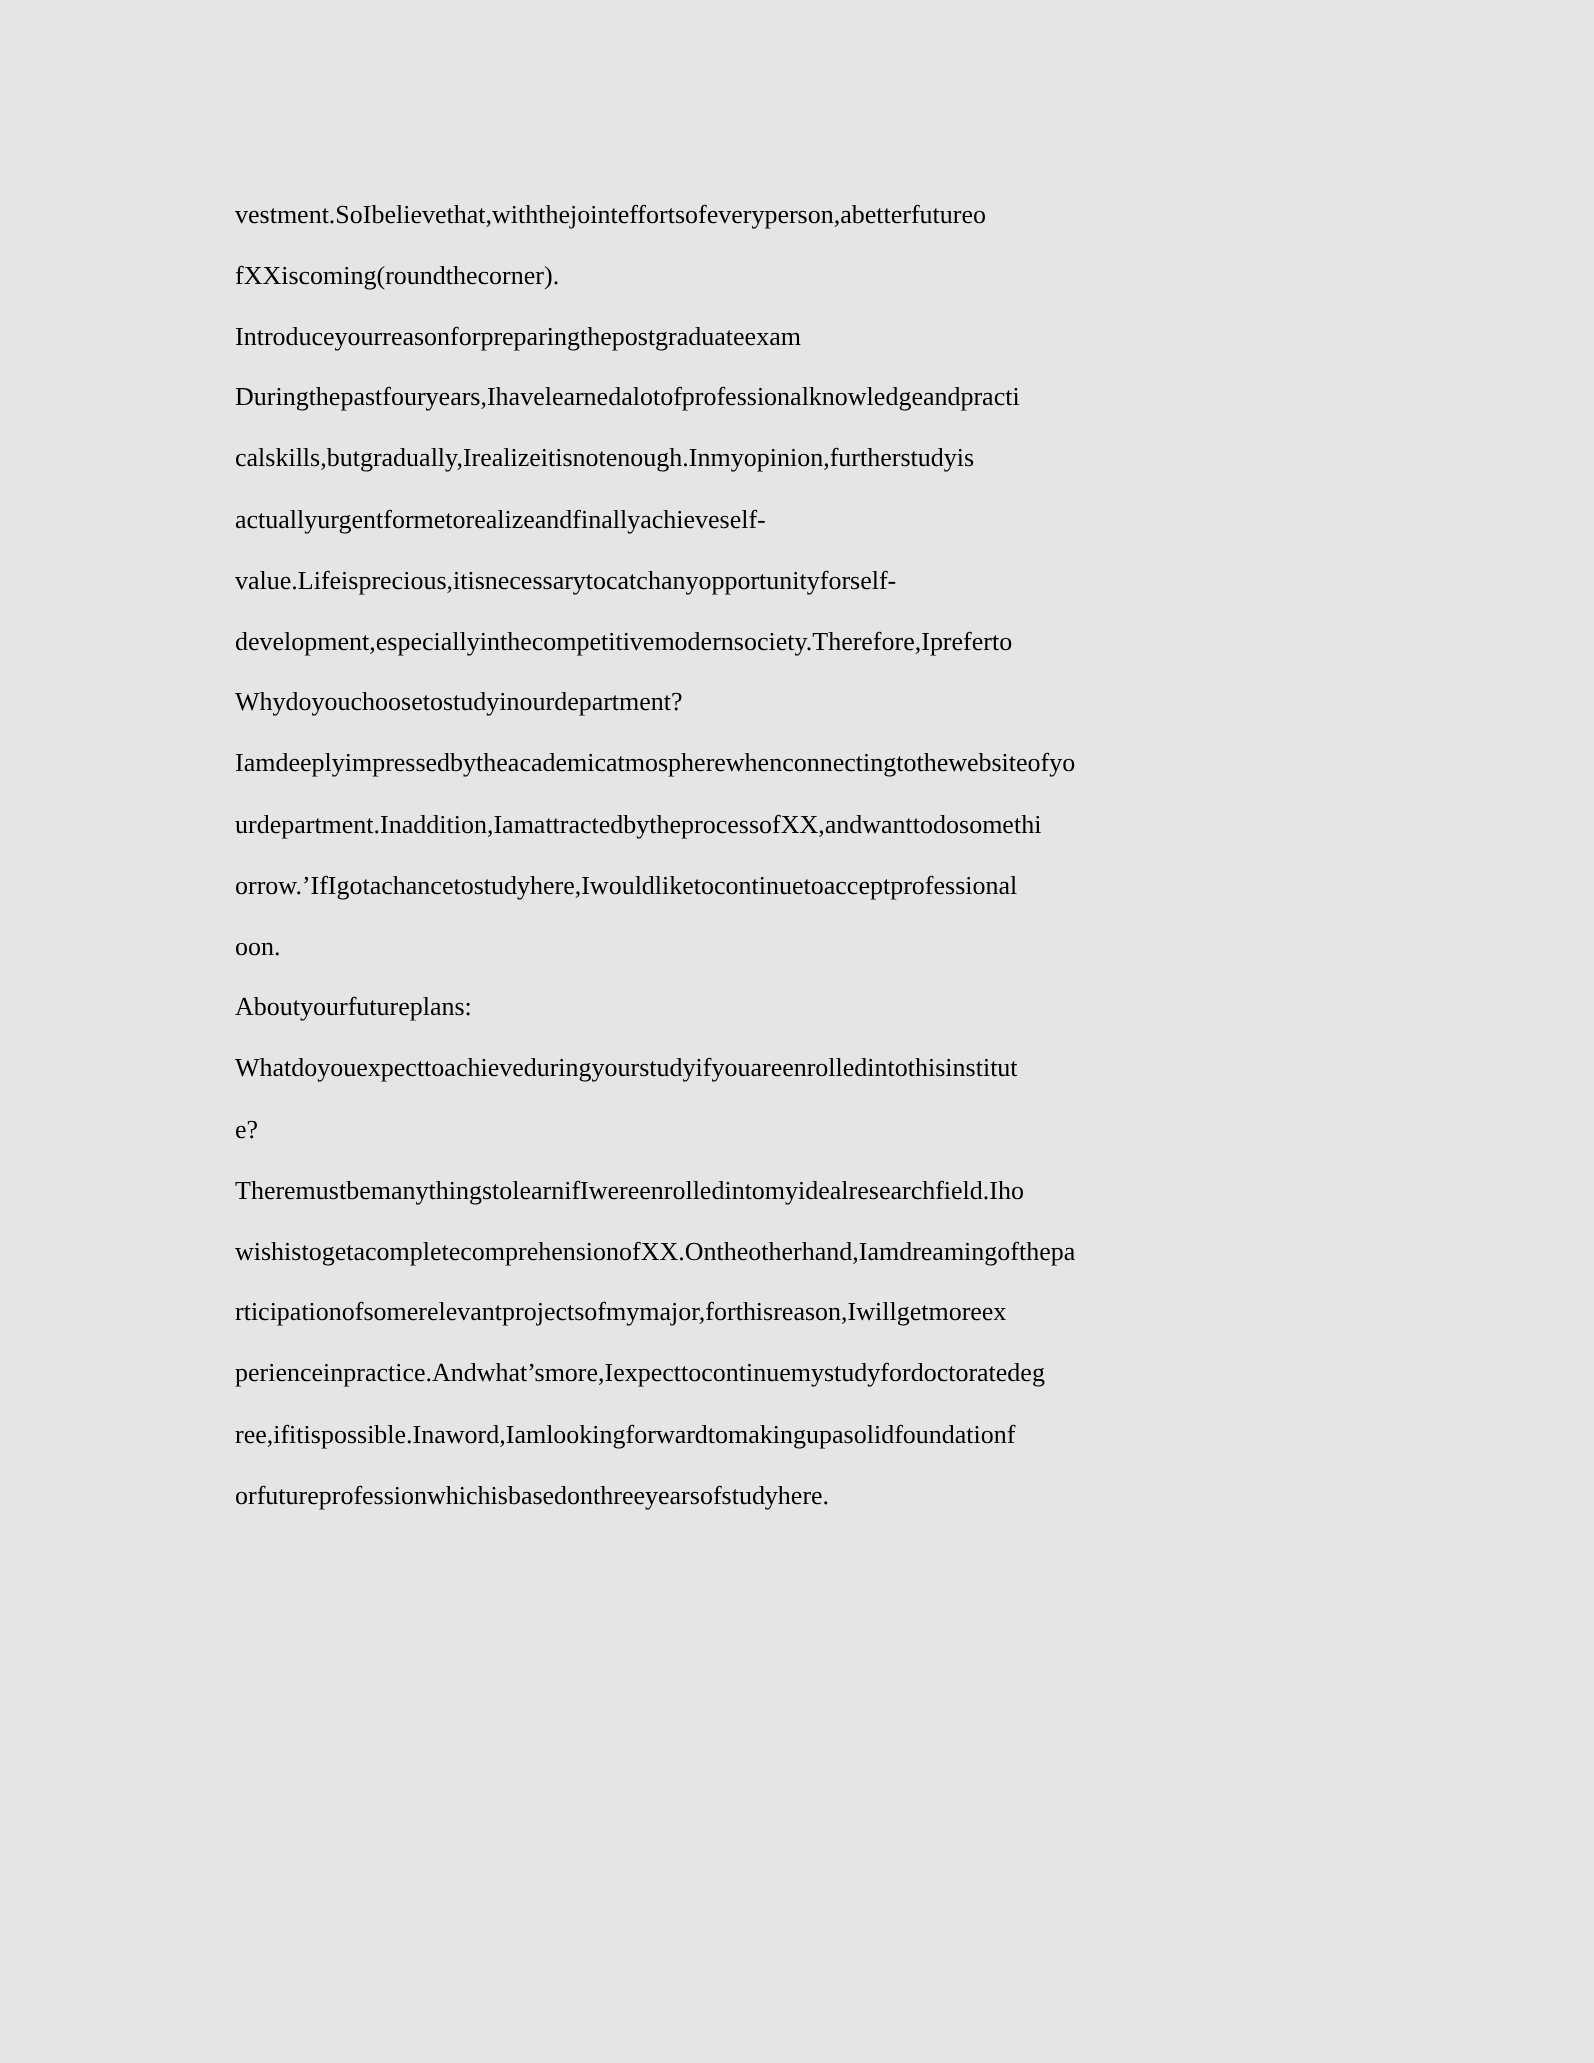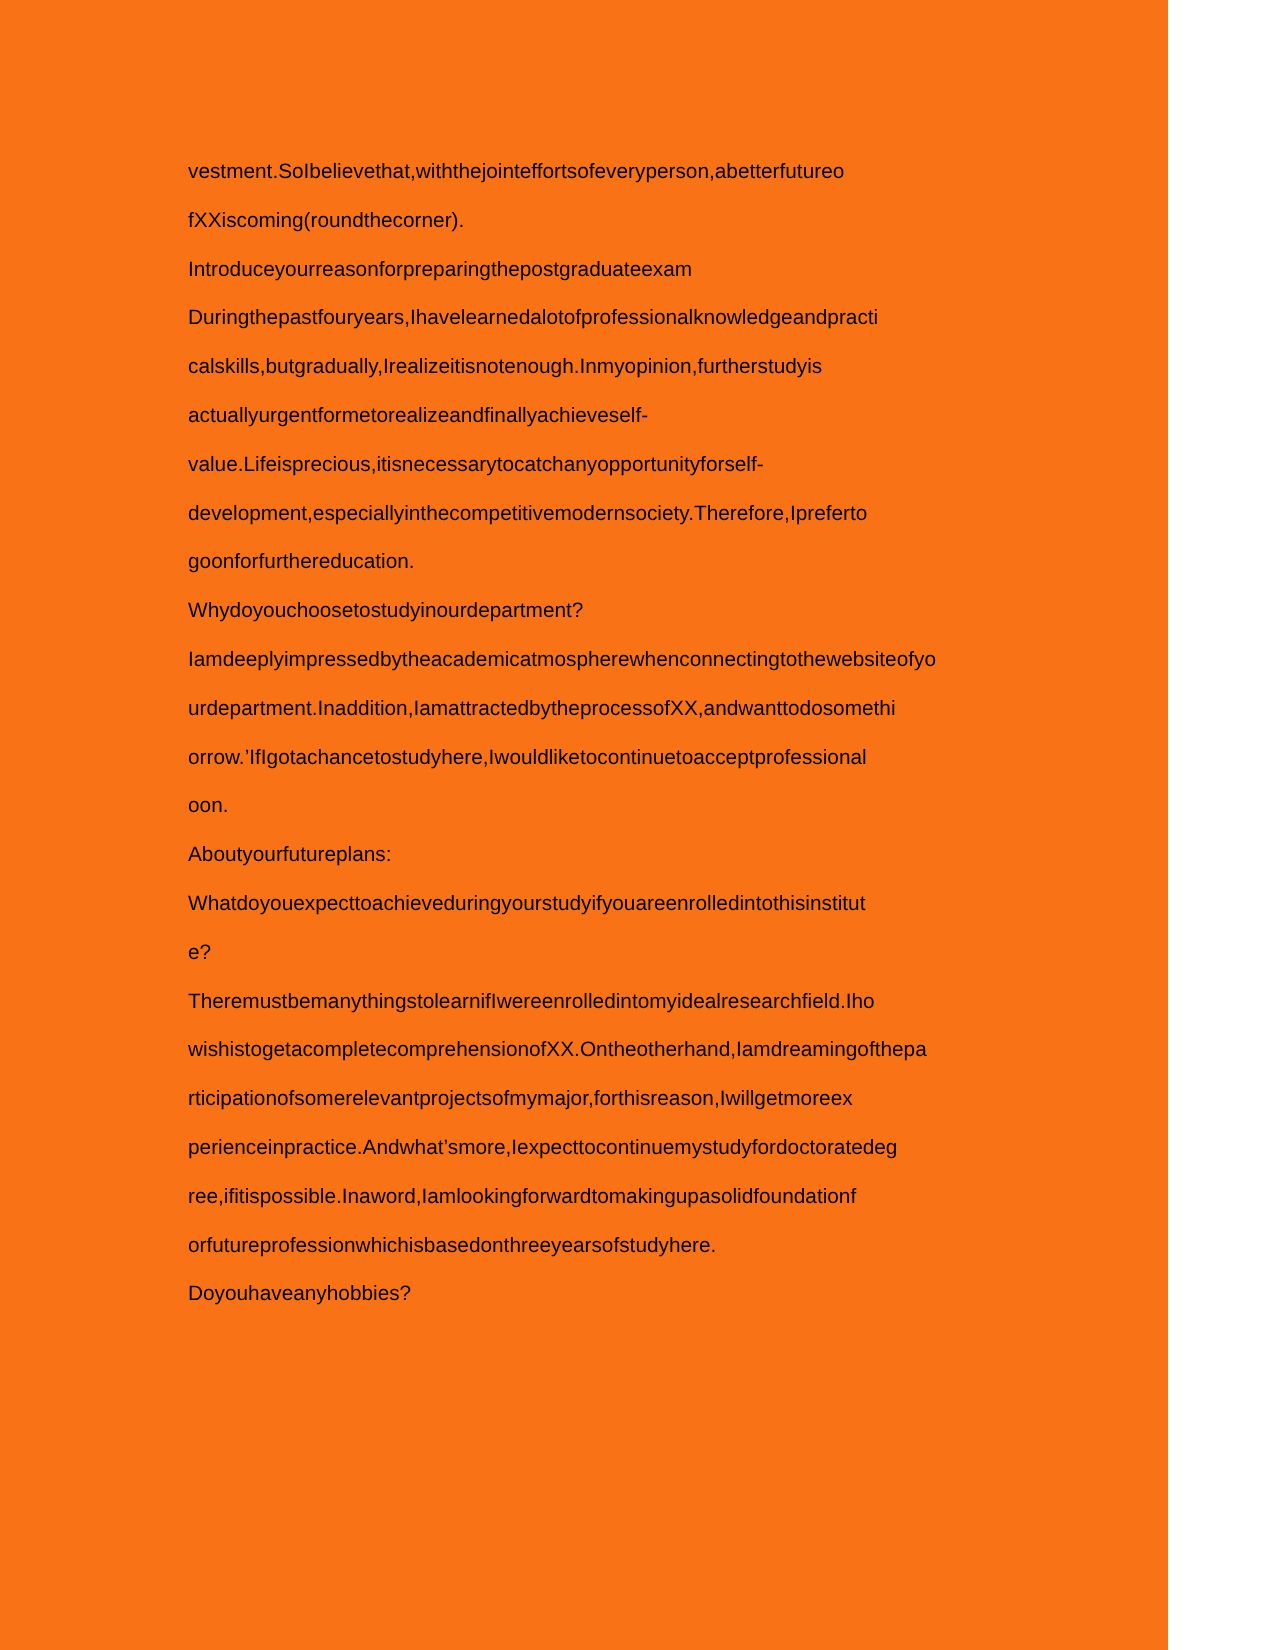--- a/index.html
+++ b/index.html
@@ -2,25 +2,25 @@
 <html><head>
 <meta charset="utf-8">
 <style>
   html, body {
     margin: 0;
     padding: 0;
     background: #ffffff;
   }
   .page {
     position: relative;
-    width: 1168px;
+    width: 1275px;
     height: 1650px;
-    background: #f97316;
+    background: #e5e5e5;
     overflow: hidden;
-    font-family: Liberation Sans, sans-serif;
+    font-family: Liberation Serif, serif;
     color: #000000;
   }
   .text-body {
     position: absolute;
     left: 188px;
     top: 148px;
     width: 950px;
   }
   .text-line {
     font-size: 20.8px;
@@ -37,30 +37,28 @@
 <div class="page">
   <div class="text-body" id="text-body">
       <div class="text-line">vestment.SoIbelievethat,withthejointeffortsofeveryperson,abetterfutureo</div>
       <div class="text-line">fXXiscoming(roundthecorner).</div>
       <div class="text-line">Introduceyourreasonforpreparingthepostgraduateexam</div>
       <div class="text-line">Duringthepastfouryears,Ihavelearnedalotofprofessionalknowledgeandpracti</div>
       <div class="text-line">calskills,butgradually,Irealizeitisnotenough.Inmyopinion,furtherstudyis</div>
       <div class="text-line">actuallyurgentformetorealizeandfinallyachieveself-</div>
       <div class="text-line">value.Lifeisprecious,itisnecessarytocatchanyopportunityforself-</div>
       <div class="text-line">development,especiallyinthecompetitivemodernsociety.Therefore,Ipreferto</div>
-      <div class="text-line">goonforfurthereducation.</div>
       <div class="text-line">Whydoyouchoosetostudyinourdepartment?</div>
       <div class="text-line">Iamdeeplyimpressedbytheacademicatmospherewhenconnectingtothewebsiteofyo</div>
       <div class="text-line">urdepartment.Inaddition,IamattractedbytheprocessofXX,andwanttodosomethi</div>
       <div class="text-line">orrow.’IfIgotachancetostudyhere,Iwouldliketocontinuetoacceptprofessional</div>
       <div class="text-line">oon.</div>
       <div class="text-line">Aboutyourfutureplans:</div>
       <div class="text-line">Whatdoyouexpecttoachieveduringyourstudyifyouareenrolledintothisinstitut</div>
       <div class="text-line">e?</div>
       <div class="text-line">TheremustbemanythingstolearnifIwereenrolledintomyidealresearchfield.Iho</div>
       <div class="text-line">wishistogetacompletecomprehensionofXX.Ontheotherhand,Iamdreamingofthepa</div>
       <div class="text-line">rticipationofsomerelevantprojectsofmymajor,forthisreason,Iwillgetmoreex</div>
       <div class="text-line">perienceinpractice.Andwhat’smore,Iexpecttocontinuemystudyfordoctoratedeg</div>
       <div class="text-line">ree,ifitispossible.Inaword,Iamlookingforwardtomakingupasolidfoundationf</div>
       <div class="text-line">orfutureprofessionwhichisbasedonthreeyearsofstudyhere.</div>
-      <div class="text-line">Doyouhaveanyhobbies?</div>
     </div>
 </div>
 
 </body></html>

